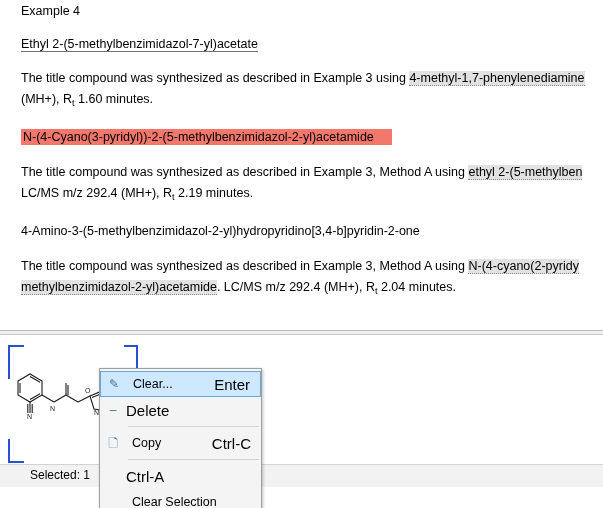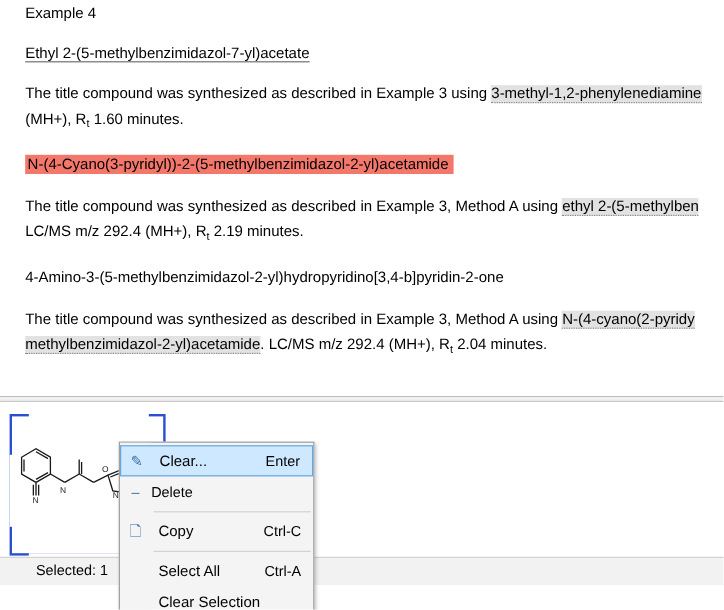--- a/index.html
+++ b/index.html
@@ -31,21 +31,21 @@
     width: 595px;
     line-height: 1.45;
     white-space: nowrap;
   }
   .hl-gray {
     background: #e2e2e2;
     border-bottom: 1px dotted #8a8a8a;
   }
   .hl-red {
     background: #f4776b;
-    padding: 1px 4px 1px 2px;
+    padding: 1px 18px 1px 2px;
   }
   .underline-solid {
     border-bottom: 1px solid #707070;
   }
   sub {
     font-size: 9px;
     vertical-align: baseline;
     position: relative;
     top: 3px;
   }
@@ -153,41 +153,41 @@
     line-height: 1;
   }
   .ctx-label {
     flex: 1;
     padding-left: 6px;
     color: #000;
   }
   .ctx-accel {
     padding-right: 10px;
     color: #000;
-    font-size: 12px;
+    font-size: 15px;
   }
   .ctx-sep {
     height: 1px;
     background: #d2d2d2;
     margin: 3px 2px 3px 28px;
   }
 </style>
 </head>
 <body>
 
 <div class="doc">
 
   <div class="para" style="top:2px;">Example 4</div>
 
   <div class="para" style="top:35px;">
     <span class="underline-solid">Ethyl 2-(5-methylbenzimidazol-7-yl)acetate</span>
   </div>
 
   <div class="para" style="top:69px;">
-    <span>The title compound was synthesized as described in Example 3 using </span><span class="hl-gray">3-methyl-1,2-phenylenediamine</span>
+    <span>The title compound was synthesized as described in Example 3 using </span><span class="hl-gray">4-methyl-1,7-phenylenediamine</span>
   </div>
 
   <div class="para" style="top:90px;">
     <span>(MH+), R</span><sub>t</sub><span> 1.60 minutes.</span>
   </div>
 
   <div class="para" style="top:128px;">
     <span class="hl-red">N-(4-Cyano(3-pyridyl))-2-(5-methylbenzimidazol-2-yl)acetamide</span>
   </div>
 
@@ -286,21 +286,20 @@
   <div class="ctx-item">
     <span class="ctx-icon">🗋</span>
     <span class="ctx-label">Copy</span>
     <span class="ctx-accel">Ctrl-C</span>
   </div>
 
   <div class="ctx-sep"></div>
 
   <div class="ctx-item">
     <span class="ctx-icon"></span>
-    <span class="ctx-label">Select All</span>
     <span class="ctx-accel">Ctrl-A</span>
   </div>
 
   <div class="ctx-item">
     <span class="ctx-icon"></span>
     <span class="ctx-label">Clear Selection</span>
     <span class="ctx-accel"></span>
   </div>
 </div>
 

